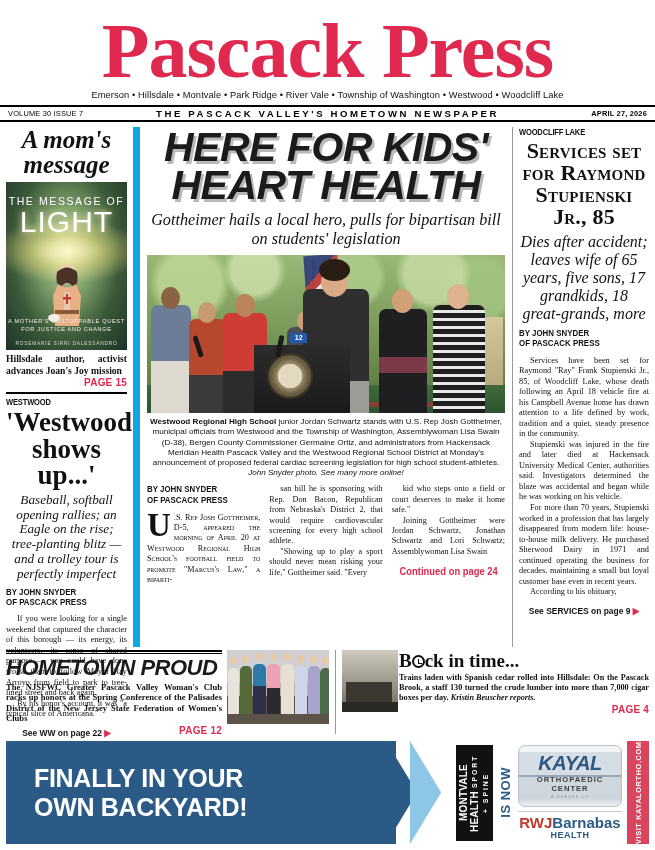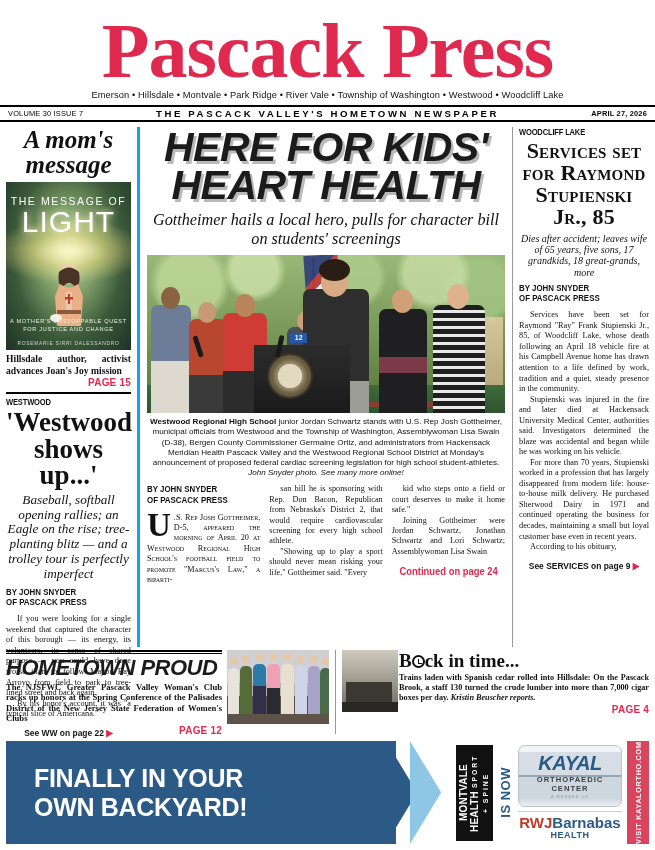--- a/index.html
+++ b/index.html
@@ -40,21 +40,21 @@
   .folio-mid { flex: 1; text-align: center; font-size: 9.6px; font-weight: 700; letter-spacing: 2.6px; }
   .folio-right { font-size: 7.4px; font-weight: 700; padding-right: 8px; width: 150px; text-align: right; letter-spacing: 0.2px;}
 
   
   .body-grid {
     display: flex;
     margin-top: 5px;
     padding: 0 6px;
     height: 520px;
   }
-  .col-left { width: 134px; padding-right: 6px; border-right: 3px solid #0ea5e9; }
+  .col-left { width: 134px; padding-right: 6px; border-right: 7px solid #0ea5e9; }
   .col-mid { width: 372px; padding: 0 7px; }
   .col-right { width: 137px; padding-left: 6px; border-left: 1px solid #999; }
 
   
   .lead-serif-head {
     font-family: "Liberation Serif", serif;
     font-style: italic; font-weight: 700;
     font-size: 25px; line-height: 1.02;
     text-align: center; color: #111;
     margin-bottom: 4px;
@@ -206,21 +206,21 @@
   }
 
   
   .head-obit {
     font-family:"Liberation Serif", serif; font-weight:700;
     font-size:22px; line-height:1.0; text-align:center; color:#111;
     font-variant: small-caps; margin-top:3px; letter-spacing:0.2px;
   }
   .deck-obit {
     font-family:"Liberation Serif", serif; font-style:italic;
-    font-size:10px; line-height:1.13; text-align:center; color:#111;
+    font-size:16px; line-height:1.13; text-align:center; color:#111;
     margin-top:5px;
   }
 
   
   .promo-strip { display:flex; padding: 0 6px; margin-top:3px; height:84px; }
   .ps-left { width: 329px; padding-right:6px; display:flex; }
   .ps-right { width: 314px; padding-left:6px; display:flex; border-left:1px solid #999; }
   .ps-text { flex:1; padding-right:5px; }
   .rule-dbl { border-top:2px solid #000; border-bottom:1px solid #000; height:4px; margin-bottom:3px;}
   .sp-head {
@@ -382,21 +382,21 @@
           <span class="arw">▶</span>
         </div>
       </div>
     </div>
 
     <div class="col-mid">
       <div class="main-head">
         <div>HERE FOR KIDS'</div>
         <div>HEART HEALTH</div>
       </div>
-      <div class="main-deck">Gottheimer hails a local hero, pulls for character bill on students' screenings</div>
+      <div class="main-deck">Gottheimer hails a local hero, pulls for bipartisan bill on students' legislation</div>
 
       <div class="photo-main">
         <div class="pm-sky"></div>
         <div class="flagpole"></div>
         <div class="flag-us"></div>
         <div class="flag-nj"></div>
         <div class="pm-turf"></div>
 
         <div class="fig" style="left:4px;  width:40px; height:108px; background:linear-gradient(#6d7d97 0 52%, #ddd9cf 52% 100%);"></div>
         <div class="head-dot" style="left:14px; bottom:104px; width:19px; height:22px; background:#8a6244;"></div>

